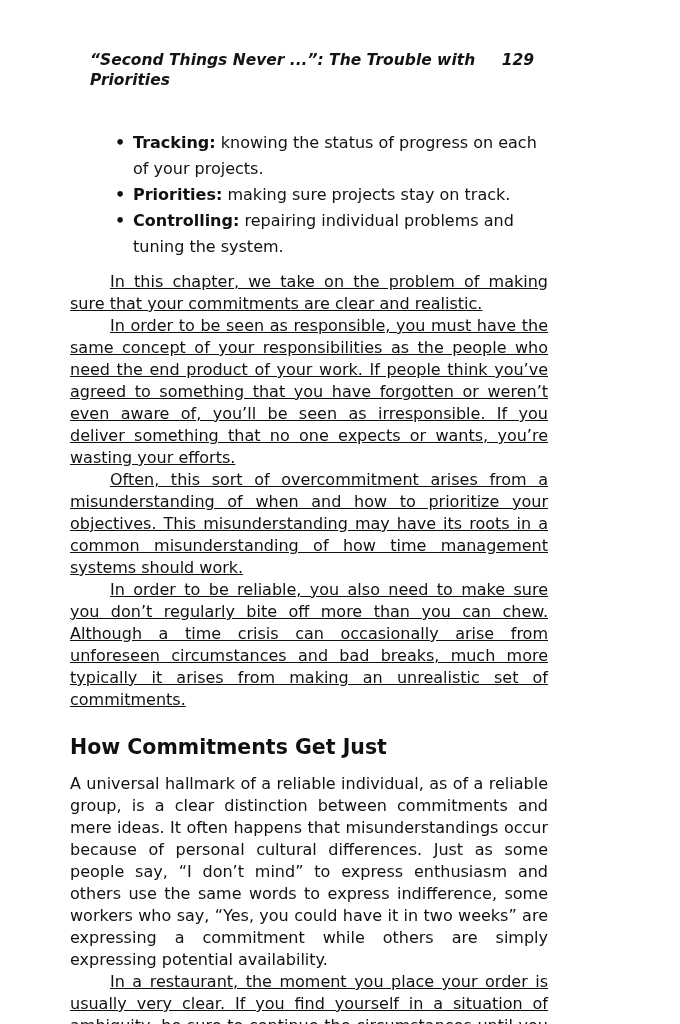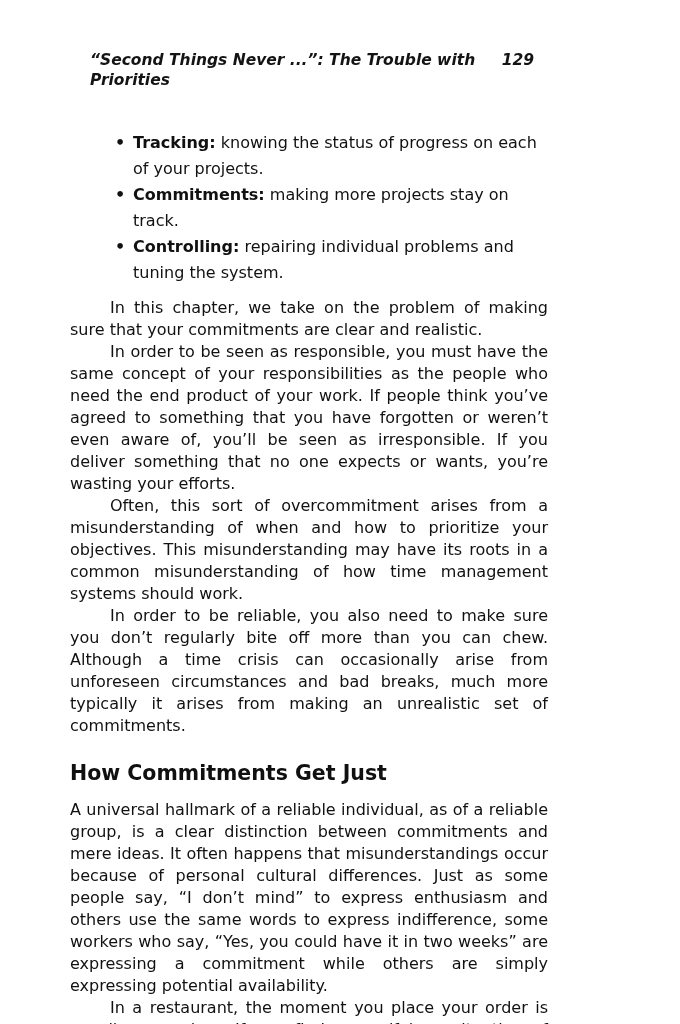--- a/index.html
+++ b/index.html
@@ -56,20 +56,21 @@
     font-weight: bold;
   }
   .body-text p {
     margin: 0;
     font-size: 16px;
     line-height: 22px;
     text-align: justify;
   }
   .body-text p.indent {
     text-indent: 40px;
+    text-decoration: underline;
   }
   .section-heading {
     font-size: 20.5px;
     font-weight: bold;
     line-height: 26px;
     margin: 23px 0 13px 0;
     color: #101010;
   }
 </style>
 </head>
@@ -81,22 +82,22 @@
     <span>“Second Things Never ...”: The Trouble with Priorities</span>
     <span class="pagenum">129</span>
   </div>
 
   <ul class="bullet-list">
     <li>
       <span class="bullet-term">Tracking:</span>
       <span>knowing the status of progress on each of your projects.</span>
     </li>
     <li>
-      <span class="bullet-term">Commitments:</span>
-      <span>making more projects stay on track.</span>
+      <span class="bullet-term">Priorities:</span>
+      <span>making sure projects stay on track.</span>
     </li>
     <li>
       <span class="bullet-term">Controlling:</span>
       <span>repairing individual problems and tuning the system.</span>
     </li>
   </ul>
 
   <div class="body-text">
     <p class="indent">In this chapter, we take on the problem of making sure that your commitments are clear and realistic.</p>
     <p class="indent">In order to be seen as responsible, you must have the same concept of your responsibilities as the people who need the end product of your work. If people think you’ve agreed to something that you have forgotten or weren’t even aware of, you’ll be seen as irresponsible. If you deliver something that no one expects or wants, you’re wasting your efforts.</p>

